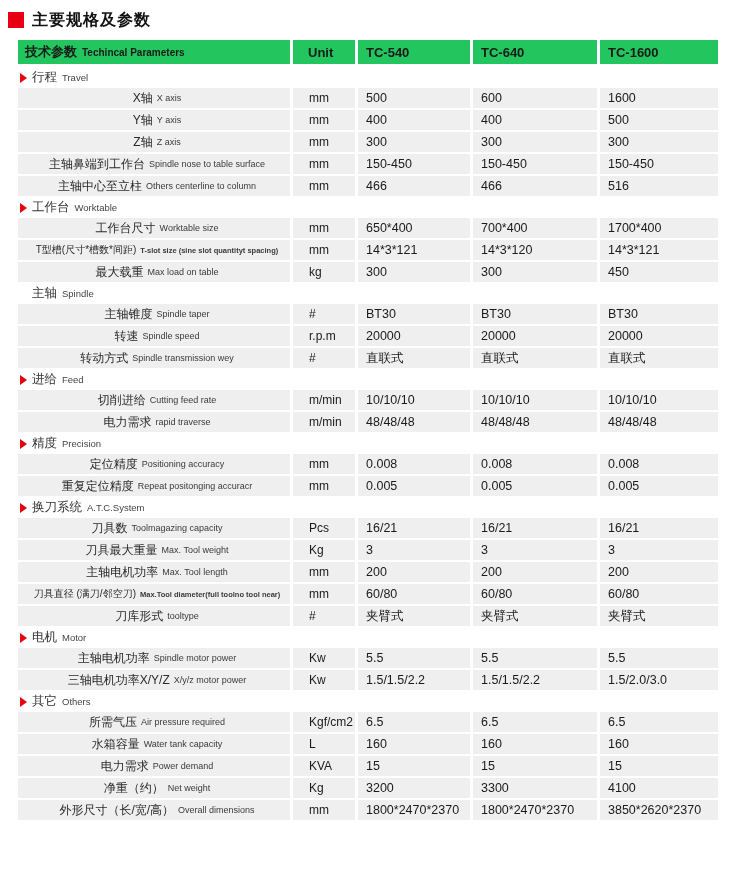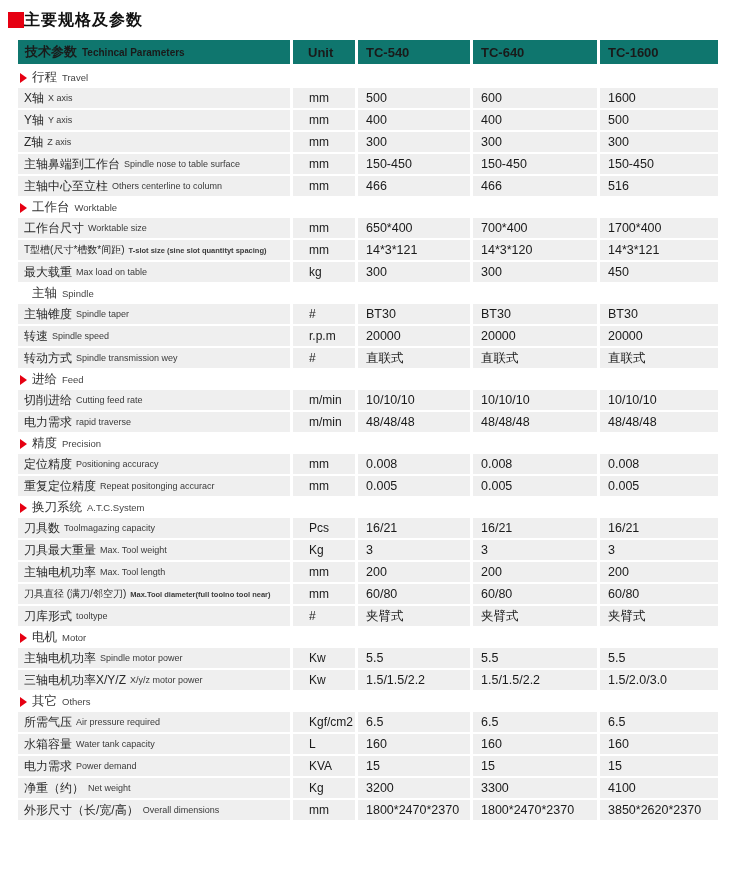--- a/index.html
+++ b/index.html
@@ -13,20 +13,21 @@
     width: 733px;
     height: 876px;
     background: #ffffff;
     padding-top: 8px;
     overflow: hidden;
   }
   
   .title-bar {
     display: flex;
     align-items: center;
+    gap: 8px;
     padding-left: 8px;
     height: 24px;
     margin-bottom: 8px;
   }
   .title-square {
     width: 16px;
     height: 16px;
     background: #e60012;
     display: inline-block;
   }
@@ -45,21 +46,21 @@
     margin-bottom: 2px;
   }
   .c-param  { width: 272px; }
   .c-unit   { width: 62px; }
   .c-v0     { width: 112px; }
   .c-v1     { width: 124px; }
   .c-v2     { width: 118px; }
   
   .header-row { height: 24px; margin-bottom: 4px; }
   .header-row > div {
-    background: #0f766e;
+    background: #22c55e;
     display: flex;
     align-items: center;
     font-weight: bold;
     font-size: 13px;
     white-space: nowrap;
   }
   .header-row .c-param { padding-left: 7px; gap: 5px; }
   .header-row .c-unit  { padding-left: 15px; }
   .header-row .c-v0, .header-row .c-v1, .header-row .c-v2 { padding-left: 8px; }
   .hdr-en { font-size: 10px; font-weight: bold; }
@@ -85,21 +86,21 @@
   .sec-en { font-size: 9.5px; color: #444; }
   
   .data-row { height: 20px; }
   .data-row > div {
     background: #efefef;
     display: flex;
     align-items: center;
     white-space: nowrap;
     overflow: visible;
   }
-  .cell-param { padding-left: 6px; gap: 4px; }
+  .cell-param { padding-left: 6px; gap: 4px; justify-content: center; }
   .lbl-zh { font-size: 12px; color: #2a2a2a; }
   .lbl-en { font-size: 9px;  color: #3a3a3a; }
   .small-row .lbl-zh { font-size: 10px; }
   .small-row .lbl-en { font-size: 7.5px; font-weight: bold; }
   .cell-unit { padding-left: 16px; font-size: 12px; z-index: 1; }
   .cell-val  { padding-left: 8px; font-size: 12.5px; }
 </style>
 </head>
 <body>
 

